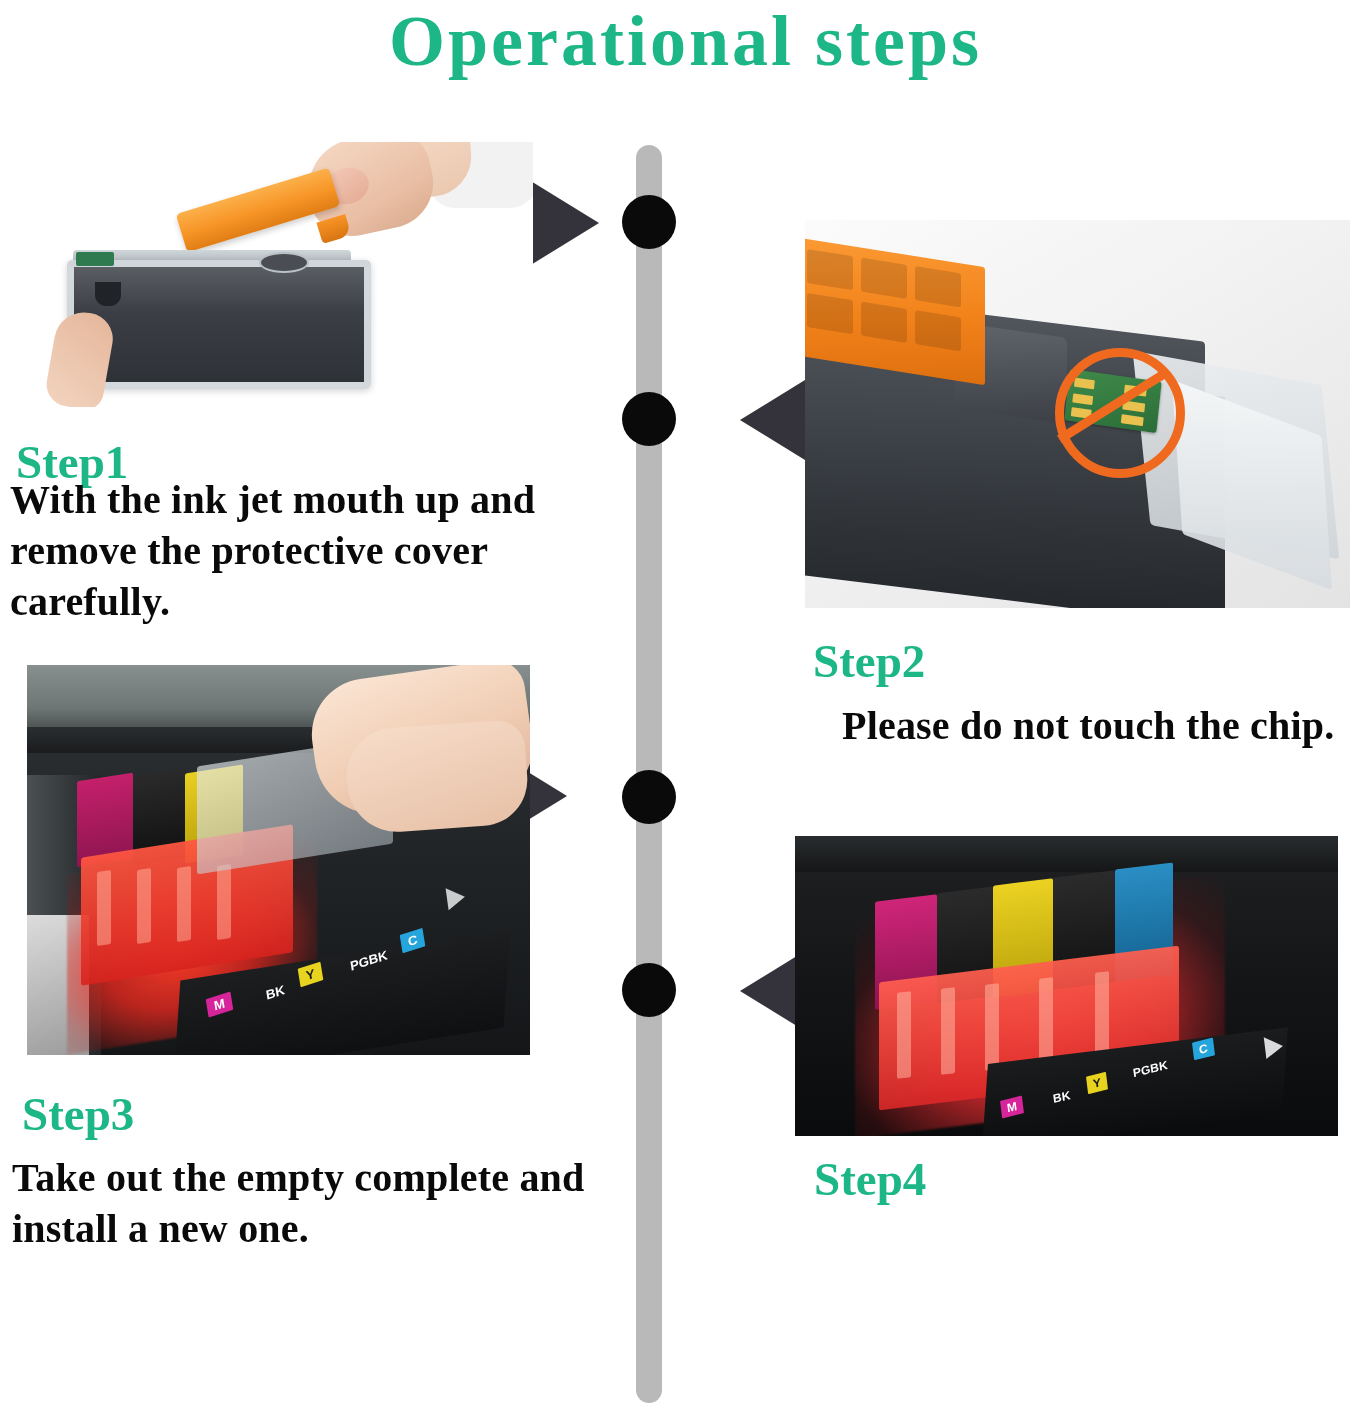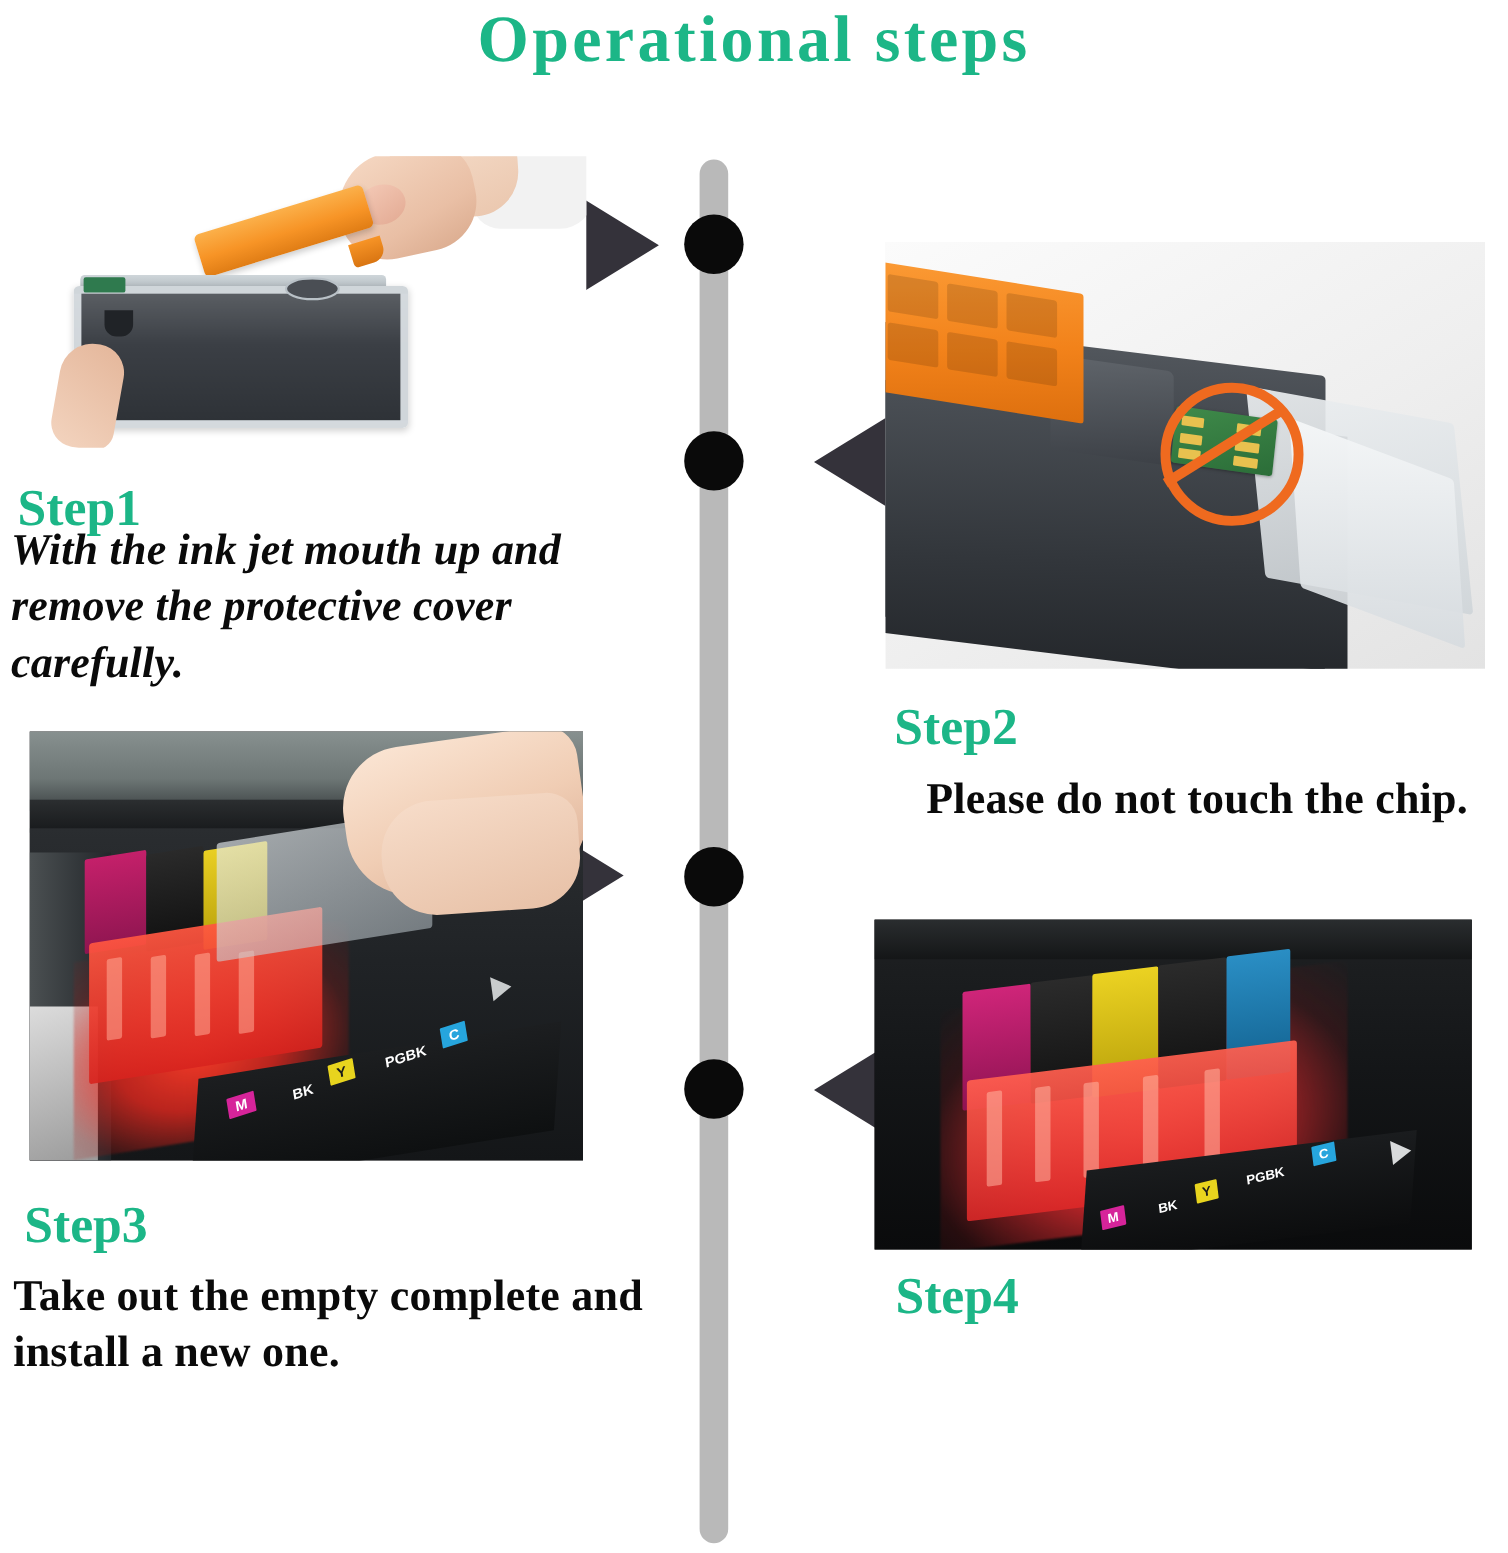--- a/index.html
+++ b/index.html
@@ -23,21 +23,21 @@
 
   
   .page-title {
     position: absolute;
     left: 0;
     top: 4px;
     width: 1371px;
     text-align: center;
     font-family: "Liberation Serif", "DejaVu Serif", serif;
     font-weight: bold;
-    font-size: 60px;
+    font-size: 72px;
     letter-spacing: 3px;
     color: #1CB687;
     line-height: 1.05;
     white-space: nowrap;
   }
 
   
   .timeline-bar {
     position: absolute;
     left: 636px;
@@ -310,21 +310,21 @@
     position: absolute;
     font-family: "Liberation Serif", "DejaVu Serif", serif;
     font-weight: bold;
     font-size: 40px;
     color: #0a0a0a;
     line-height: 1.28;
     letter-spacing: 0.2px;
   }
 
   #step1-heading { left: 16px; top: 438px; }
-  #step1-body    { left: 10px; top: 474px; width: 545px; font-style: italic; }
+  #step1-body    { left: 10px; top: 474px; width: 545px; }
 
   #step2-heading { left: 813px; top: 637px; }
   #step2-body    { left: 842px; top: 700px; width: 560px; }
 
   #step3-heading { left: 22px; top: 1090px; }
   #step3-body    { left: 12px; top: 1152px; width: 600px; }
 
   #step4-heading { left: 814px; top: 1155px; }
   #step4-body    { left: 793px; top: 1218px; width: 560px; }
 </style>

